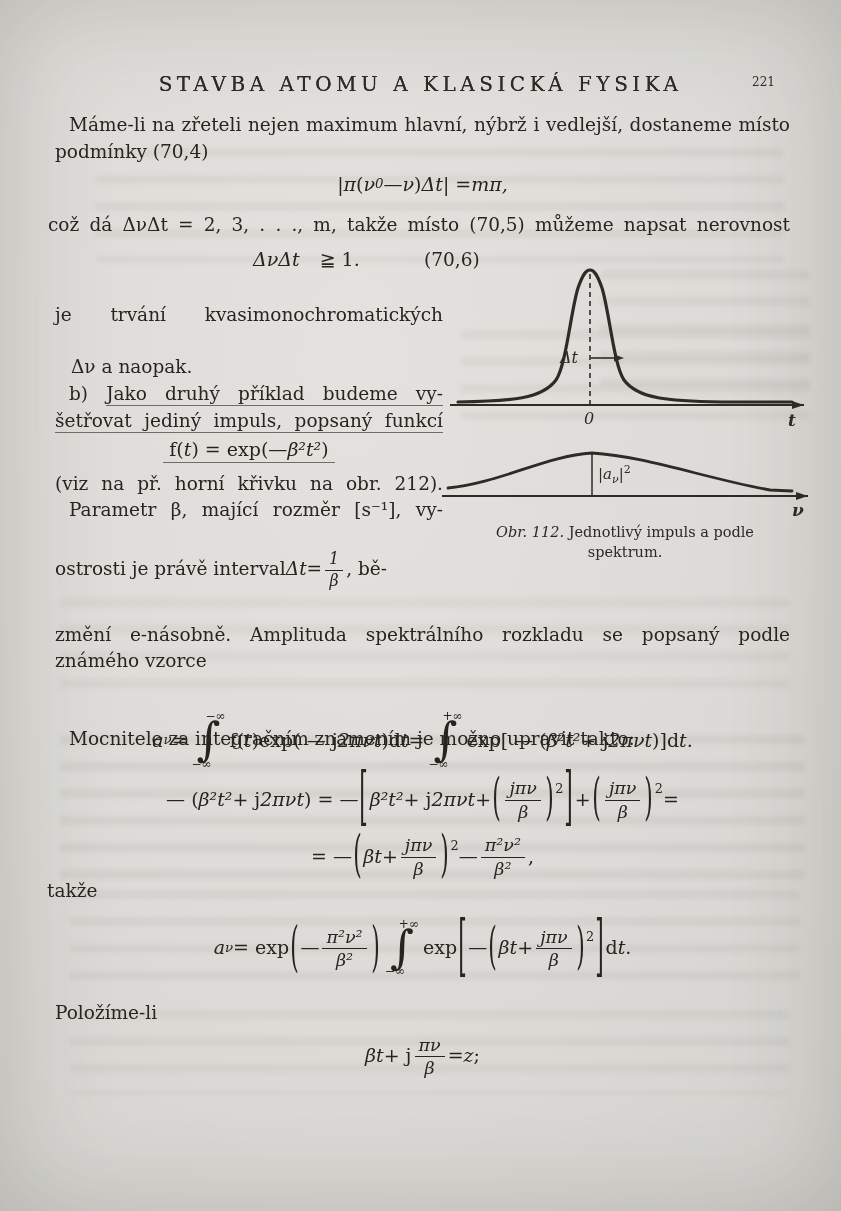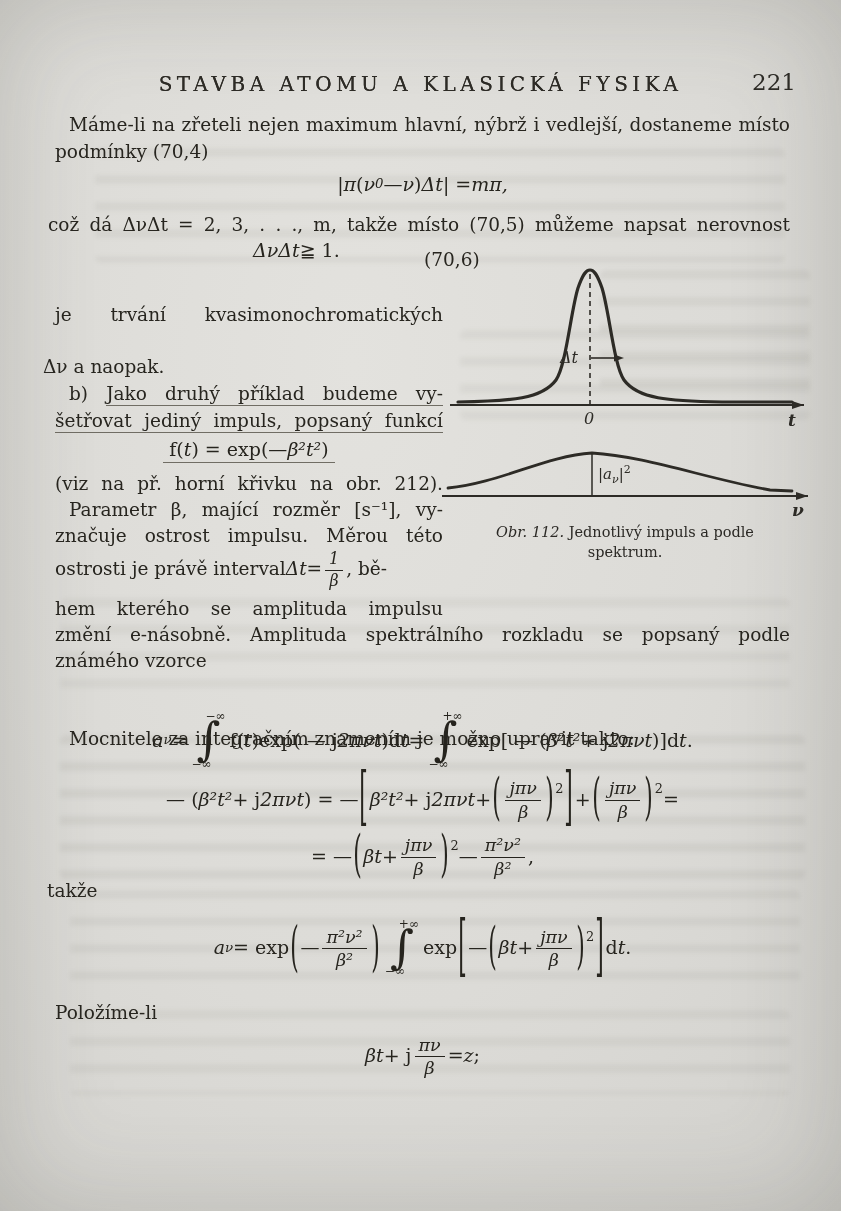--- a/index.html
+++ b/index.html
@@ -11,21 +11,21 @@
     color:#27251f;
   }
   .abs{position:absolute;}
   .line{position:absolute;font-size:18.5px;line-height:25px;color:#27251f;}
   .just{text-align:justify;text-align-last:justify;}
   .ital{font-style:italic;}
   .indent{text-indent:14px;}
   .u{border-bottom:1.6px solid rgba(84,80,70,.8);padding-bottom:1px;}
   
   .header{letter-spacing:4.5px;font-size:20px;color:#2d2b26;text-shadow:0 0 .4px #2d2b26;}
-  .pagenum{font-size:23px;color:#2d2b26;}
+  .pagenum{font-size:12px;color:#2d2b26;}
   
   .eq{position:absolute;display:flex;align-items:center;justify-content:center;
       font-size:19px;line-height:1;color:#26241e;}
   .eq .mi{font-style:italic;}
   .eq .mr,.mr{font-style:normal;}
   .mi{font-style:italic;}
   .frac{display:inline-flex;flex-direction:column;align-items:center;vertical-align:middle;
         margin:0 3px;font-size:.92em;line-height:1.15;transform:translateY(1px);}
   .frac .num{padding:0 4px 1px;border-bottom:1.5px solid currentColor;}
   .frac .den{padding:1px 4px 0;}
@@ -75,57 +75,55 @@
       <span class="mr"> — </span>
       <span class="mi">ν</span>
       <span class="mr">) </span>
       <span class="mi">Δt</span>
       <span class="mr"> | = </span>
       <span class="mi">mπ,</span>
     </div>
 
   <div class="line just" style="left:48px;top:212px;width:742px;">což dá ΔνΔt = 2, 3, . . ., m, takže místo (70,5) můžeme napsat nerovnost</div>
 
-  <div class="eq" style="left:253px;top:236px;width:140px;height:28px;justify-content:flex-start;">
+  <div class="eq" style="left:253px;top:245px;width:140px;height:28px;justify-content:flex-start;gap:20px;">
       <span class="mi">ΔνΔt</span>
       <span class="mr"> ≧ 1.</span>
     </div>
   <div class="line" style="left:424px;top:247px;">(70,6)</div>
 
   <div class="line just" style="left:55px;top:302px;width:388px;">je trvání kvasimonochromatických</div>
-  <div class="line" style="left:43px;top:354px;text-align:center;">Δν a naopak.</div>
+  <div class="line" style="left:71px;top:354px;text-align:center;">Δν a naopak.</div>
   <div class="line just indent" style="left:55px;top:381px;width:388px;"><span>b) </span><span class="u">Jako druhý příklad budeme vy-</span></div>
   <div class="line just" style="left:55px;top:408px;width:388px;"><span class="u">šetřovat jediný impuls, popsaný funkcí</span></div>
 
   <div class="eq" style="left:55px;top:436px;width:388px;height:30px;">
     <span class="u" style="display:inline-flex;align-items:center;padding:0 6px 3px;">
         <span class="mr">f(</span>
         <span class="mi">t</span>
         <span class="mr">) = exp(— </span>
         <span class="mi">β²t²</span>
         <span class="mr">)</span>
       </span>
   </div>
 
   <div class="line just" style="left:55px;top:471px;width:388px;">(viz na př. horní křivku na obr. 212).</div>
   <div class="line just indent" style="left:55px;top:497px;width:388px;">Parametr β, mající rozměr [s⁻¹], vy-</div>
-  <div class="line just" style="left:55px;top:523px;width:388px;">značuje ostrost impulsu. Měrou této</div>
 
   <div class="eq colline" style="left:55px;top:545px;width:388px;height:48px;font-size:18.5px;justify-content:flex-start;">
       <span class="mr">ostrosti je právě interval </span>
       <span class="mi">Δt</span>
       <span class="mr"> = </span>
       <span class="frac">
         <span class="num mi">1</span>
         <span class="den mi">β</span>
       </span>
       <span class="mr">,  bě-</span>
     </div>
 
-  <div class="line just" style="left:55px;top:596px;width:388px;">hem kterého se amplituda impulsu</div>
 
   <div class="line just" style="left:55px;top:622px;width:735px;">změní e-násobně. Amplituda spektrálního rozkladu se popsaný podle</div>
   <div class="line" style="left:55px;top:648px;">známého vzorce</div>
 
   <div class="eq" style="left:55px;top:638px;width:735px;height:120px;padding-top:42px;">
       <span class="mi">a</span>
       <sub class="msub">ν</sub>
       <span class="mr"> = </span>
       <span class="intg">
         <span class="lim top">−∞</span>

